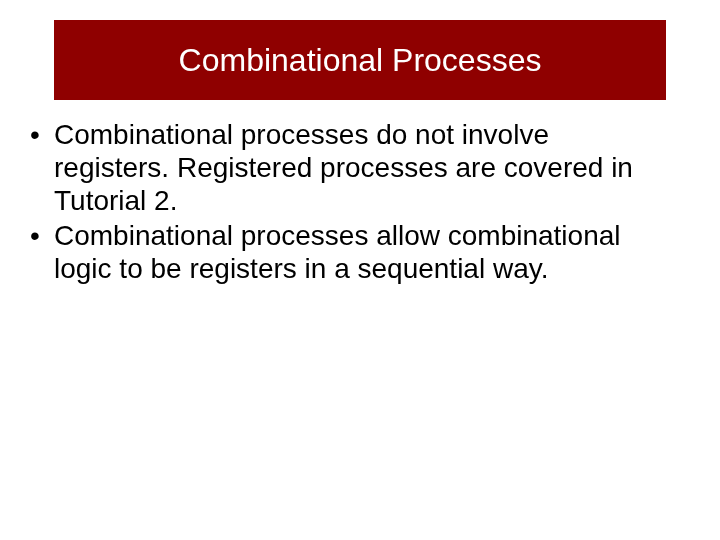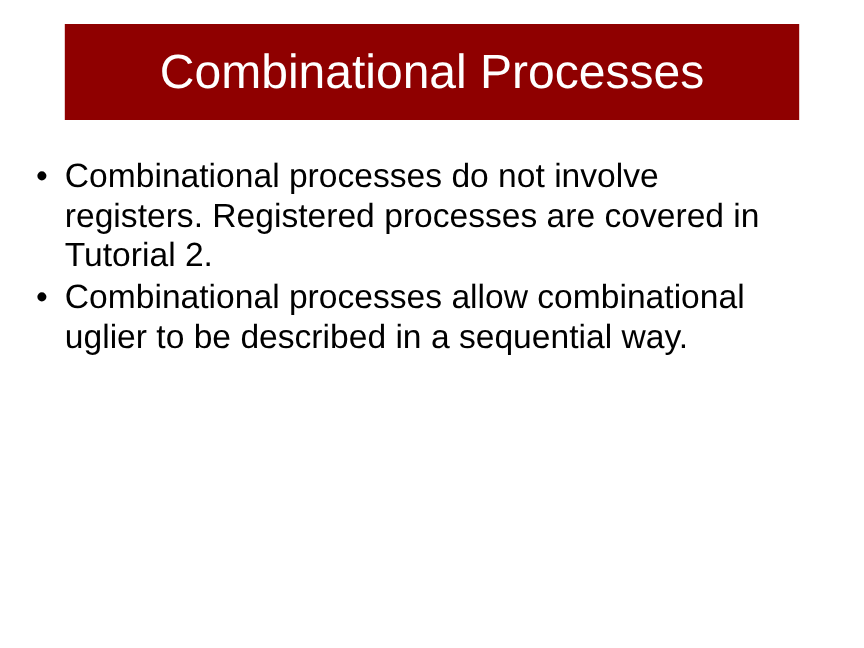--- a/index.html
+++ b/index.html
@@ -23,27 +23,27 @@
     left: 54px;
     width: 612px;
     height: 80px;
     background: #8f0000;
     display: flex;
     align-items: center;
     justify-content: center;
   }
   .title-text {
     color: #ffffff;
-    font-size: 40px;
+    font-size: 32px;
     font-weight: normal;
     text-align: center;
   }
   .body {
     position: absolute;
-    top: 130px;
+    top: 118px;
     left: 24px;
     right: 60px;
   }
   ul.bullets {
     margin: 0;
     padding: 0;
     list-style: none;
   }
   ul.bullets > li {
     position: relative;
@@ -65,16 +65,16 @@
 </head>
 <body>
 
 <div class="slide">
   <div class="title-box">
     <div class="title-text">Combinational Processes</div>
   </div>
   <div class="body">
     <ul class="bullets">
       <li>Combinational processes do not involve registers. Registered processes are covered in Tutorial 2.</li>
-      <li>Combinational processes allow combinational uglier to be described in a sequential way.</li>
+      <li>Combinational processes allow combinational logic to be registers in a sequential way.</li>
     </ul>
   </div>
 </div>
 
 </body></html>

